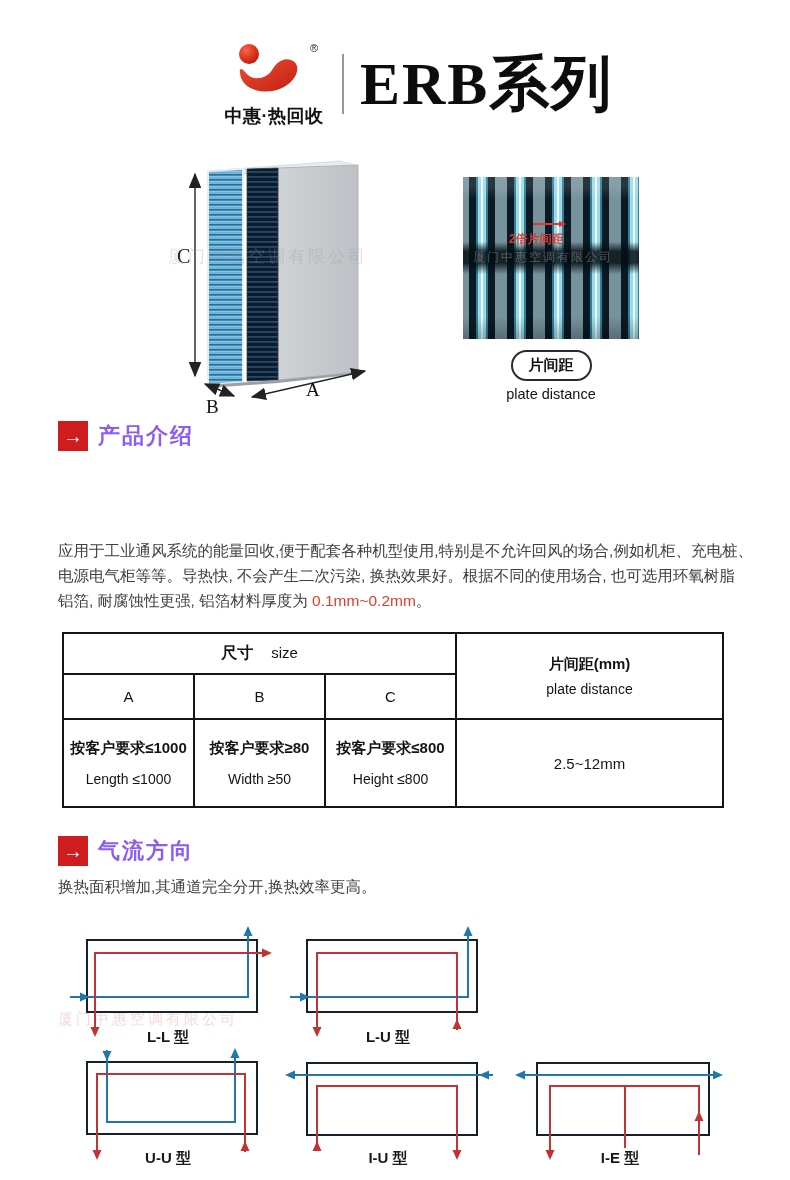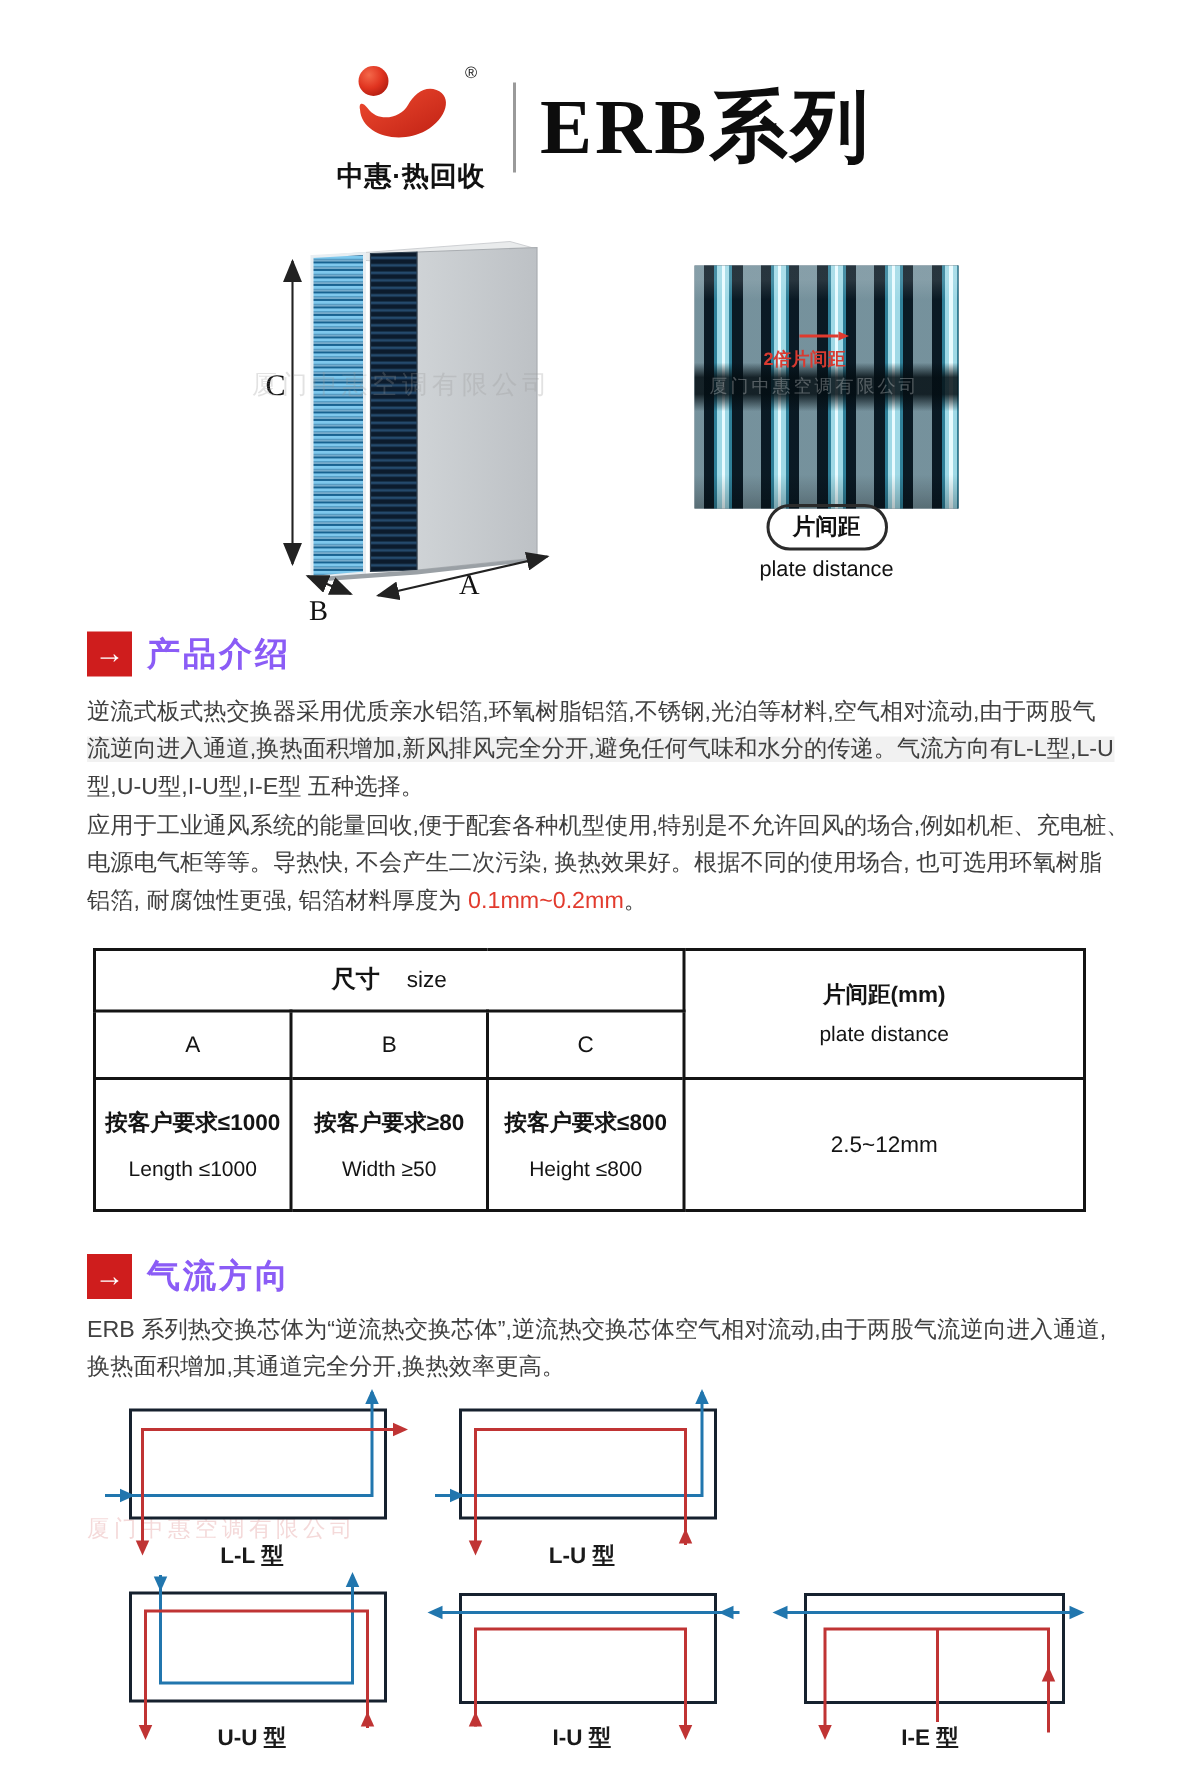--- a/index.html
+++ b/index.html
@@ -12,21 +12,21 @@
   html,body{margin:0;padding:0;background:#fff;}
   #page{
     position:relative;width:790px;height:1180px;background:#fff;overflow:hidden;
     font-family:"Liberation Sans",sans-serif;color:#3d3d3d;
   }
   
   .header{position:absolute;left:222px;top:40px;display:flex;align-items:center;gap:16px;}
   .logo-block{width:104px;text-align:center;}
   .brand-name{font-size:18px;font-weight:bold;color:#111;letter-spacing:.5px;margin-top:2px;white-space:nowrap;}
   .vdivider{width:2px;height:60px;background:#9a9a9a;}
-  .series-title{font-family:"Liberation Serif",serif;font-size:52px;font-weight:bold;color:#0d0d0d;letter-spacing:2px;white-space:nowrap;text-align:right;}
+  .series-title{font-family:"Liberation Serif",serif;font-size:60px;font-weight:bold;color:#0d0d0d;letter-spacing:2px;white-space:nowrap;text-align:right;}
   
   .unit-fig{position:absolute;left:150px;top:150px;}
   .watermark{position:absolute;color:rgba(150,150,150,.28);font-size:17px;letter-spacing:3px;white-space:nowrap;pointer-events:none;}
   .wm-photo{color:rgba(255,255,255,.28);font-size:12px;letter-spacing:2px;}
   .wm-pink{color:rgba(220,130,130,.30);font-size:15px;}
   .plate-photo{
     position:absolute;left:463px;top:177px;width:176px;height:162px;
     background-color:#0b212e;
     background-image:
       linear-gradient(180deg, rgba(255,255,255,.12) 0 6%, rgba(0,0,0,0) 14% 40%, rgba(4,14,19,.85) 46% 53%, rgba(0,0,0,0) 60% 86%, rgba(0,0,0,.25) 100%),
@@ -37,21 +37,21 @@
         #9fd9e6 15px 18px,
         #e8fbff 18px 20px,
         #9fd9e6 20px 23px,
         #2f8099 23px 25px,
         rgba(10,25,35,.92) 25px 32px,
         rgba(205,238,247,.55) 32px 38px);
   }
   .plate-note-arrow{position:absolute;left:70px;top:46px;width:26px;height:0;border-top:2px solid #e03a2e;}
   .plate-note-arrow:after{content:"";position:absolute;right:-7px;top:-4px;border-left:7px solid #e03a2e;border-top:3px solid transparent;border-bottom:3px solid transparent;}
   .plate-note{position:absolute;left:46px;top:54px;font-size:12px;font-weight:bold;color:#d93a30;white-space:nowrap;}
-  .plate-badge-wrap{position:absolute;left:463px;top:336px;width:176px;text-align:center;}
+  .plate-badge-wrap{position:absolute;left:463px;top:350px;width:176px;text-align:center;}
   .plate-badge{display:inline-block;border:2px solid #2b2b2b;border-radius:16px;padding:4px 16px;font-size:15px;font-weight:bold;color:#111;}
   .plate-badge-en{margin-top:5px;font-size:14.5px;color:#111;}
   
   .sec-head{position:absolute;left:58px;display:flex;align-items:center;gap:10px;}
   .arrow-sq{width:30px;height:30px;background:var(--accent-red);color:#fff;display:flex;align-items:center;justify-content:center;font-size:20px;font-weight:bold;line-height:1;}
   .sec-title{font-family:"Liberation Serif",serif;font-size:22px;font-weight:bold;color:#8b5cf6;letter-spacing:2px;}
   
   .para{position:absolute;left:58px;font-size:15.5px;color:#404040;line-height:25px;}
   .para .line{white-space:nowrap;}
   .hl{background:#f1f1f1;}
@@ -155,25 +155,20 @@
   <div class="plate-badge-wrap">
     <span class="plate-badge">片间距</span>
     <div class="plate-badge-en">plate distance</div>
   </div>
 
   <div class="sec-head" style="top:421px;">
     <span class="arrow-sq">→</span>
     <span class="sec-title">产品介绍</span>
   </div>
 
-  <div class="para" style="top:462px;">
-    <div class="line">逆流式板式热交换器采用优质亲水铝箔,环氧树脂铝箔,不锈钢,光泊等材料,空气相对流动,由于两股气</div>
-    <div class="line"><span class="hl">流逆向进入通道,换热面积增加,新风排风完全分开,避免任何气味和水分的传递。气流方向有L-L型,L-U</span></div>
-    <div class="line">型,U-U型,I-U型,I-E型 五种选择。</div>
-  </div>
 
   <div class="para" style="top:538px;">
     <div class="line">应用于工业通风系统的能量回收,便于配套各种机型使用,特别是不允许回风的场合,例如机柜、充电桩、</div>
     <div class="line">电源电气柜等等。导热快, 不会产生二次污染, 换热效果好。根据不同的使用场合, 也可选用环氧树脂</div>
     <div class="line"><span>铝箔, 耐腐蚀性更强, 铝箔材料厚度为 </span><span class="red-text">0.1mm~0.2mm</span><span>。</span></div>
   </div>
 
   <table class="size-table">
     <colgroup>
         <col style="width:131px">
@@ -213,21 +208,20 @@
     </tr>
   </tbody>
     </table>
 
   <div class="sec-head" style="top:836px;">
     <span class="arrow-sq">→</span>
     <span class="sec-title">气流方向</span>
   </div>
 
   <div class="para" style="top:874px;">
-    <div class="line">ERB 系列热交换芯体为“逆流热交换芯体”,逆流热交换芯体空气相对流动,由于两股气流逆向进入通道,</div>
     <div class="line">换热面积增加,其通道完全分开,换热效率更高。</div>
   </div>
 
   <div class="watermark wm-pink" style="left:58px;top:1010px;">厦门中惠空调有限公司</div>
 
   <svg class="diag" style="left:60px;top:925px;" width="220" height="122" viewBox="0 0 220 122">
     <rect class="diag-box" x="27" y="15" width="170" height="72"></rect>
     <path class="flow-blue" d="M10,72 H188 V3"></path>
     <polygon class="tri-blue" points="20,67.5 20,76.5 30,72"></polygon>
     <polygon class="tri-blue" points="183.5,11 192.5,11 188,1"></polygon>

